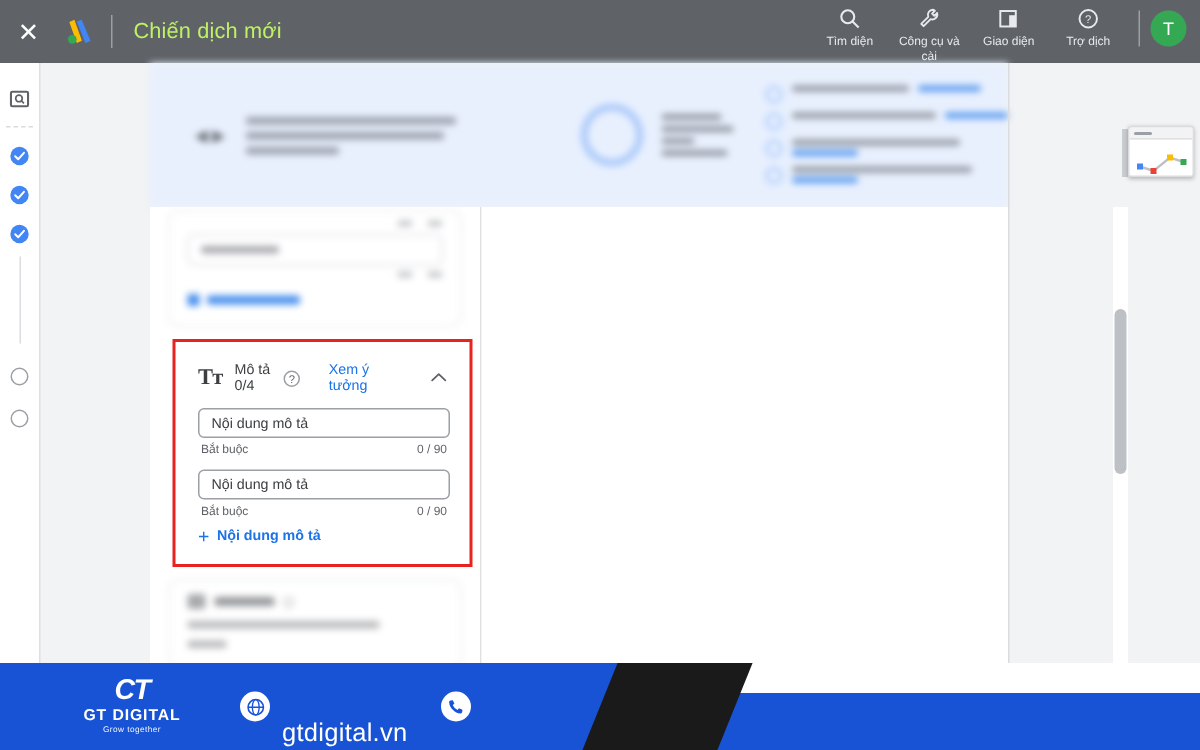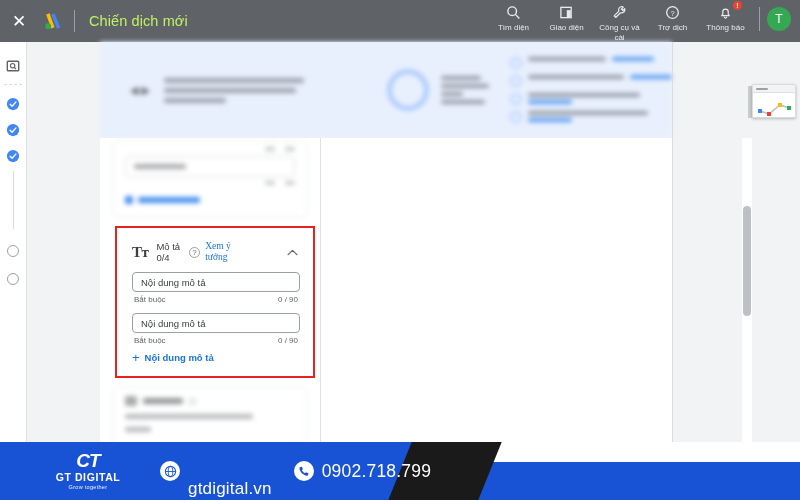--- a/index.html
+++ b/index.html
@@ -127,21 +127,21 @@
   }
   .ch-title{display:flex;flex-direction:column;line-height:11px;}
   .ch-title .t1{font-size:9.5px;color:#3c4043;}
   .ch-title .t2{font-size:9.5px;color:#3c4043;}
   .help-ic{
     width:11px;height:11px;border-radius:50%;border:1px solid #9aa0a6;box-sizing:border-box;
     font-size:7.5px;color:#5f6368;display:flex;align-items:center;justify-content:center;
     margin-left:9px;cursor:pointer;
   }
   .idea-link{
-    color:#1a73e8;font-size:9.5px;line-height:11px;margin-left:5px;width:42px;cursor:pointer;font-family:Liberation Serif, serif;
+    color:#1a73e8;font-size:9.5px;line-height:11px;margin-left:19px;width:42px;cursor:pointer;
   }
   .chev{margin-left:auto;color:#5f6368;font-size:10px;cursor:pointer;padding-right:2px;}
 
   .field{
     height:20px;border:1px solid #9aa0a6;border-radius:4px;box-sizing:border-box;
     display:flex;align-items:center;padding:0 8px;margin-top:9px;cursor:text;
   }
   .field .ph{font-size:9.5px;color:#3c4043;}
   .fmeta{display:flex;justify-content:space-between;margin-top:3px;padding:0 2px;}
   .fmeta span{font-size:8px;color:#5f6368;}
@@ -226,56 +226,46 @@
           <circle cx="6.6" cy="6.6" r="4.6" fill="none" stroke="#e8eaed" stroke-width="1.5"></circle>
           <line x1="10" y1="10" x2="14.3" y2="14.3" stroke="#e8eaed" stroke-width="1.5"></line>
         </svg>
       </div>
       <div class="lb">Tìm diện</div>
     </div>
 
     <div class="tb-item">
       <div class="ic">
         <svg width="15" height="15" viewBox="0 0 16 16">
-          <rect x="2" y="2.5" width="11" height="11" fill="none" stroke="#e8eaed" stroke-width="1.4"></rect>
-          <rect x="8.3" y="5.5" width="4.2" height="8" fill="#e8eaed"></rect>
-        </svg>
-      </div>
-      <div class="lb">Giao diện</div>
+          <path d="M10.6 1.6a3.6 3.6 0 0 0-3.3 5l-5 5 1.7 1.7 5-5a3.6 3.6 0 0 0 4.6-4.4l-2 2-1.6-1.6 2-2a3.7 3.7 0 0 0-1.4-.7z" fill="none" stroke="#e8eaed" stroke-width="1.3" stroke-linejoin="round"></path>
+        </svg>
+      </div>
+      <div class="lb">Công cụ và cài</div>
     </div>
 
     <div class="tb-item">
       <div class="ic">
         <svg width="15" height="15" viewBox="0 0 16 16">
-          <path d="M10.6 1.6a3.6 3.6 0 0 0-3.3 5l-5 5 1.7 1.7 5-5a3.6 3.6 0 0 0 4.6-4.4l-2 2-1.6-1.6 2-2a3.7 3.7 0 0 0-1.4-.7z" fill="none" stroke="#e8eaed" stroke-width="1.3" stroke-linejoin="round"></path>
-        </svg>
-      </div>
-      <div class="lb">Công cụ và cài</div>
+          <rect x="2" y="2.5" width="11" height="11" fill="none" stroke="#e8eaed" stroke-width="1.4"></rect>
+          <rect x="8.3" y="5.5" width="4.2" height="8" fill="#e8eaed"></rect>
+        </svg>
+      </div>
+      <div class="lb">Giao diện</div>
     </div>
 
     <div class="tb-item">
       <div class="ic">
         <svg width="15" height="15" viewBox="0 0 16 16">
           <circle cx="8" cy="8" r="6.2" fill="none" stroke="#e8eaed" stroke-width="1.4"></circle>
           <text x="8" y="11.2" font-size="8" fill="#e8eaed" text-anchor="middle" font-family="Liberation Sans, sans-serif">?</text>
         </svg>
       </div>
       <div class="lb">Trợ dịch</div>
     </div>
 
-    <div class="tb-item">
-      <div class="ic">
-        <svg width="15" height="15" viewBox="0 0 16 16">
-          <path d="M4 11.4h8l-1.1-1.6V7.2a2.9 2.9 0 0 0-5.8 0v2.6z" fill="none" stroke="#e8eaed" stroke-width="1.3" stroke-linejoin="round"></path>
-          <path d="M6.7 12.6a1.3 1.3 0 0 0 2.6 0" fill="none" stroke="#e8eaed" stroke-width="1.3"></path>
-        </svg>
-      </div>
-      <div class="tb-badge">!</div>
-      <div class="lb">Thông báo</div>
-    </div>
 
     <div class="tb-sep2"></div>
     <div class="avatar">T</div>
   </div>
 </div>
 
 <div class="content"></div>
 
 <div class="rail">
   <div class="rail-search">
@@ -478,16 +468,15 @@
       </div>
       <div class="f-txt">gtdigital.vn</div>
     </div>
 
     <div class="f-item">
       <div class="f-ic">
         <svg width="13" height="13" viewBox="0 0 16 16">
           <path d="M4.2 2.4 6 2.2 7.3 5.1 5.9 6.2a7.4 7.4 0 0 0 4 4l1.1-1.4 2.9 1.3-.2 1.8a1.4 1.4 0 0 1-1.5 1.2C7.6 12.7 3.3 8.4 3 4a1.4 1.4 0 0 1 1.2-1.6z" fill="#1853d6"></path>
         </svg>
       </div>
-      <div class="f-phone">0902.718.799</div>
     </div>
   </div>
 </div>
 
 </body></html>

